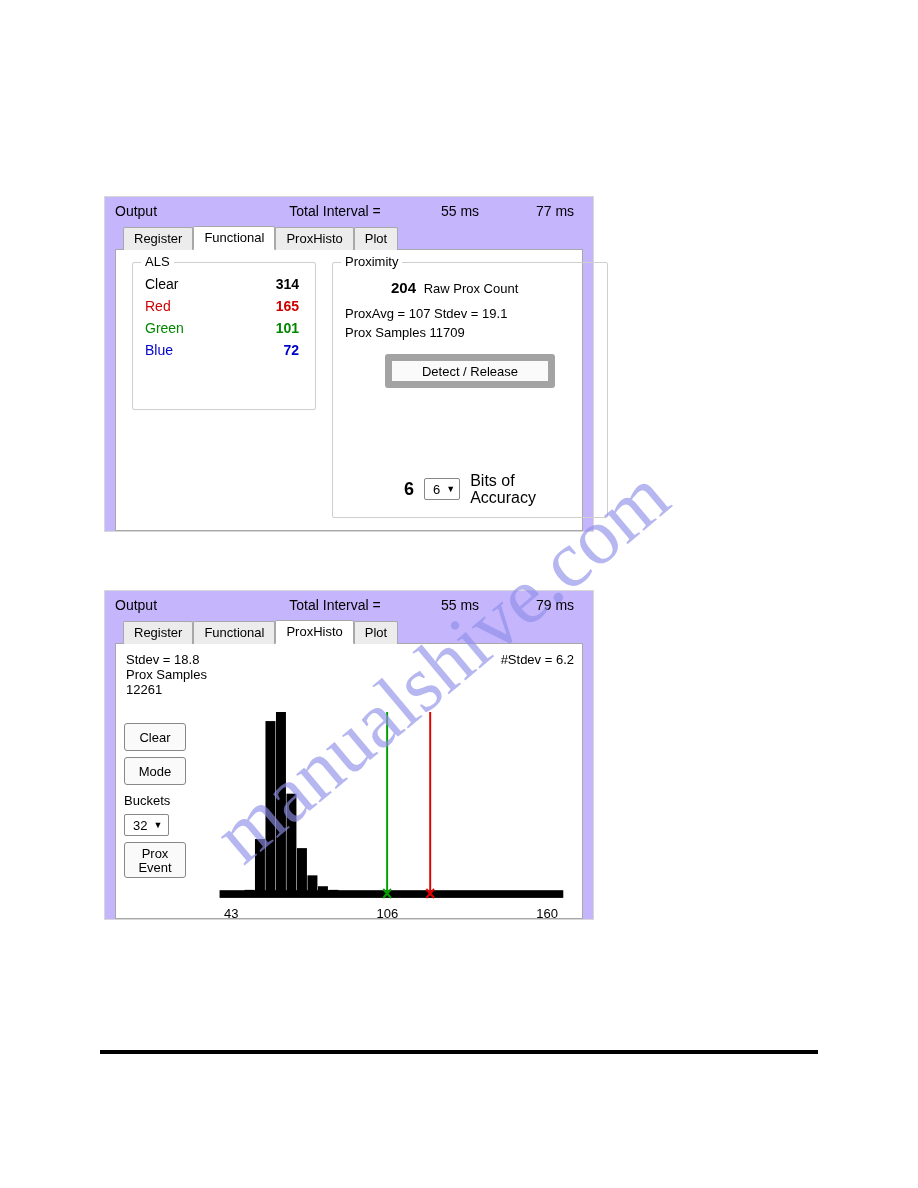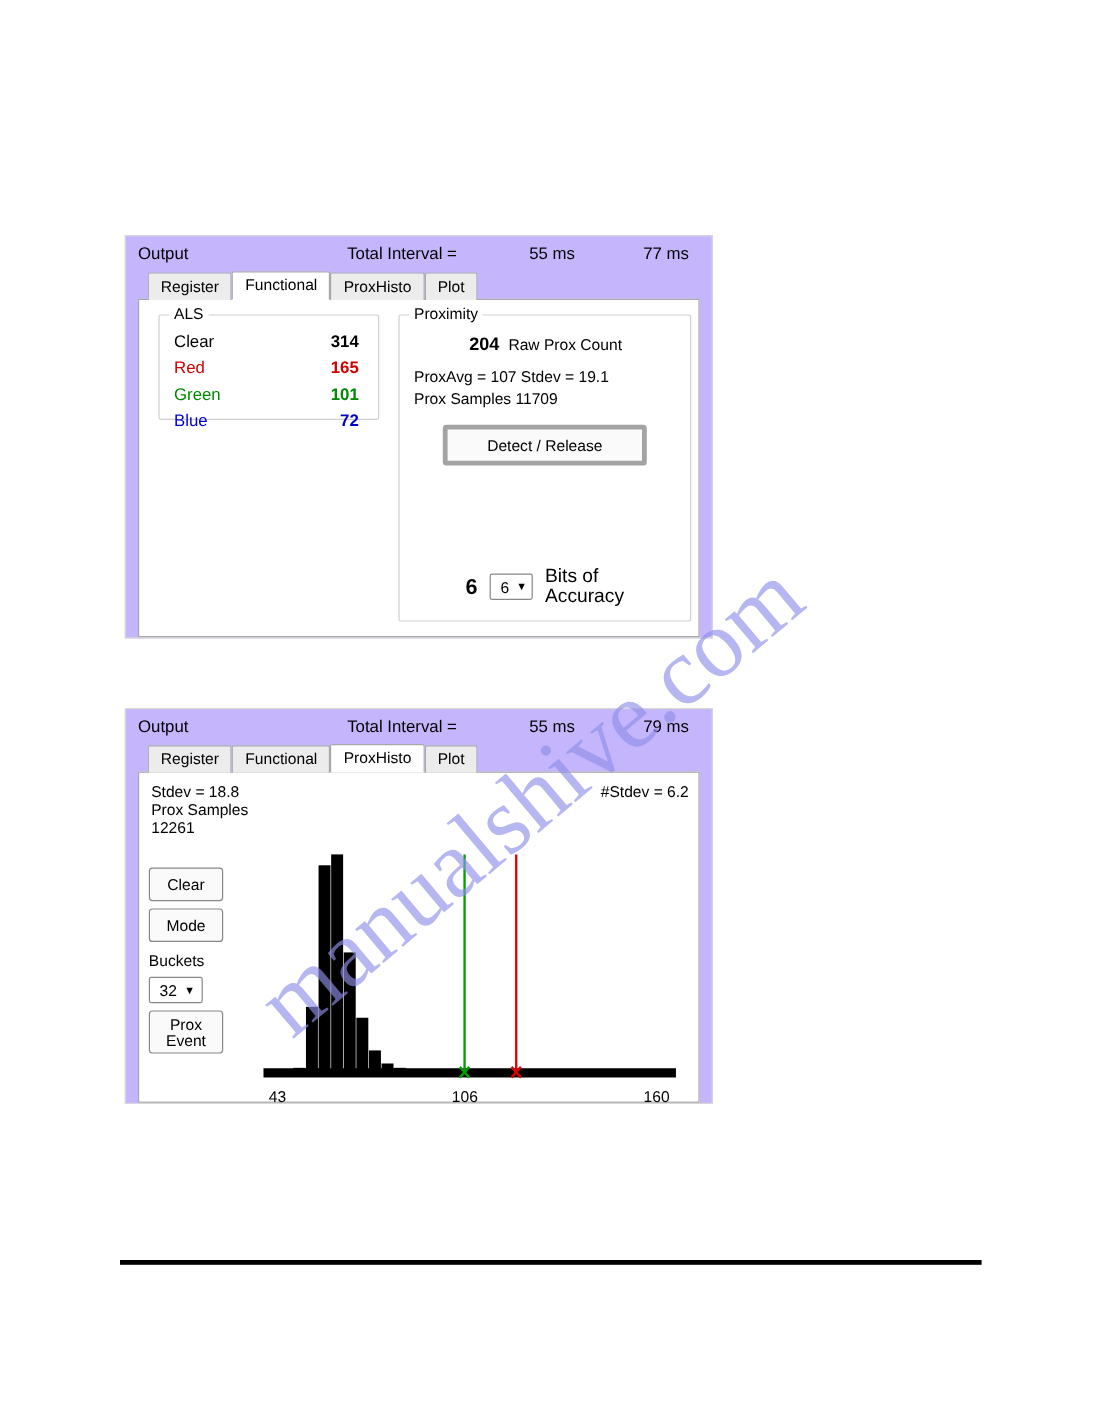--- a/index.html
+++ b/index.html
@@ -78,36 +78,36 @@
     padding: 10px 8px 8px 8px;
   }
   .groupbox .legend {
     position: absolute;
     top: -9px;
     left: 8px;
     background: #ffffff;
     padding: 0 4px;
     font-size: 13px;
   }
-  .als-box { left: 16px; top: 12px; width: 184px; height: 88px; }
+  .als-box { left: 16px; top: 12px; width: 184px; height: 148px; }
   .als-row { display: flex; justify-content: space-between; padding: 3px 8px 3px 4px; font-size: 14px; }
   .als-row .v { font-weight: bold; }
   .clr-red { color: #d00000; }
   .clr-green { color: #008800; }
   .clr-blue { color: #0000cc; }
-  .prox-box { left: 216px; top: 12px; width: 244px; height: 256px; }
+  .prox-box { left: 216px; top: 12px; width: 276px; height: 256px; }
   .prox-raw { text-align: left; margin: 6px 0 10px 50px; }
   .prox-raw .big { font-weight: bold; font-size: 15px; margin-right: 4px; }
   .prox-line { margin: 4px 0 4px 4px; }
   .detect-btn {
     display: block;
     margin: 14px auto 0 auto;
     width: 170px;
     height: 34px;
-    border: 4px solid #a3a3a3;
+    border: 7px solid #a3a3a3;
     border-radius: 3px;
     background: #fafafa;
     cursor: pointer;
     font-size: 13px;
   }
   .bits-row {
     position: absolute;
     bottom: 10px; left: 0; right: 0;
     display: flex;
     align-items: center;

